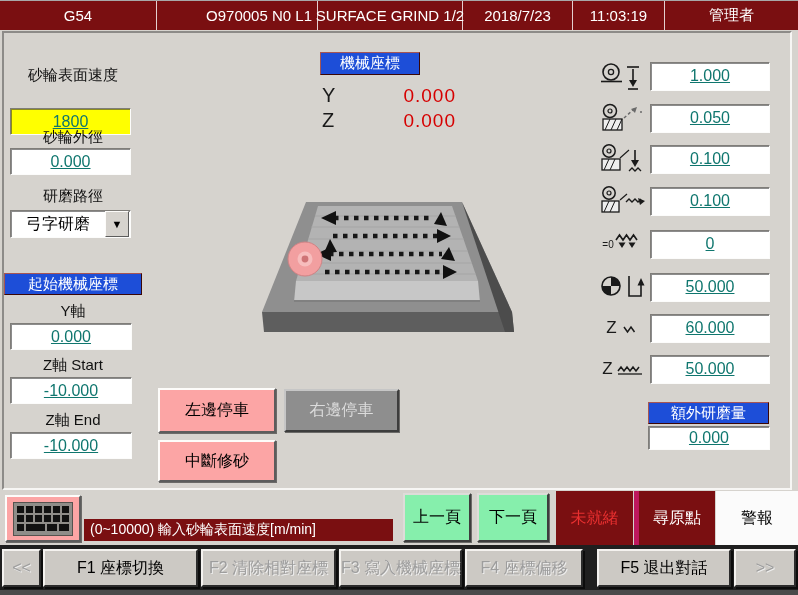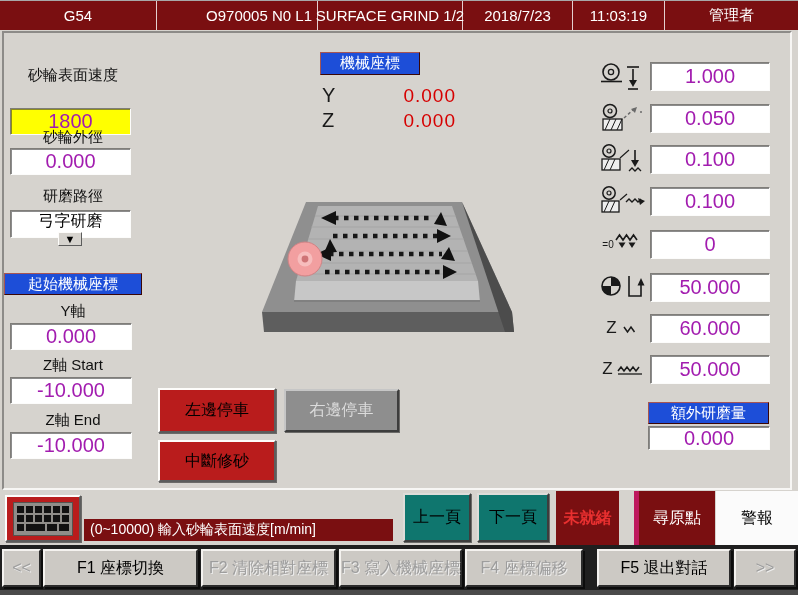--- a/index.html
+++ b/index.html
@@ -12,32 +12,32 @@
         border-right:1px solid rgba(255,255,255,.8);box-sizing:border-box;white-space:nowrap;}
   .tseg:last-child{border-right:none;}
   .tseg.rt{justify-content:flex-end;padding-right:5px;}
   
   .panel{position:absolute;left:2px;top:31px;width:790px;height:459px;box-sizing:border-box;
          border:2px solid;border-color:#8d8b88 #f7f6f4 #f7f6f4 #8d8b88;background:#d6d3ce;}
   
   .lbl{font-size:15px;color:#101010;text-align:center;line-height:18px;white-space:nowrap;}
   .sunken{background:#fff;box-sizing:border-box;border:1px solid;border-color:#7f7d79 #fcfcfb #fcfcfb #7f7d79;
           box-shadow:inset 1px 1px 0 rgba(45,45,45,.55);display:flex;align-items:center;justify-content:center;
-          font-size:20px;color:#a21caf;}
+          font-size:16px;color:#0f766e;text-decoration:underline;}
   .yellow{background:#ffff00;}
   .redhead{background:#1d4ed8;color:#fff;font-size:15px;display:flex;align-items:center;justify-content:center;
            box-sizing:border-box;border:1px solid;border-color:#a65553 #3a0606 #3a0606 #a65553;white-space:nowrap;}
   
-  .btn{background:#b91c1c;box-sizing:border-box;border:2px solid;border-color:#fdfcfa #5c5c5c #5c5c5c #fdfcfa;
+  .btn{background:#fca5a5;box-sizing:border-box;border:2px solid;border-color:#fdfcfa #5c5c5c #5c5c5c #fdfcfa;
        box-shadow:1px 1px 0 rgba(20,20,20,.55);display:flex;align-items:center;justify-content:center;
        font-size:16px;color:#000;cursor:pointer;white-space:nowrap;}
   .btn-gray{background:#8e8e8e;color:#dcdcdc;border-color:#c6c6c6 #3d3d3d #3d3d3d #c6c6c6;}
-  .navbtn{background:#0f766e;border-color:#dedcd9 #3d3d3d #3d3d3d #dedcd9;}
+  .navbtn{background:#86efac;border-color:#dedcd9 #3d3d3d #3d3d3d #dedcd9;}
   .dropfield{background:#fff;box-sizing:border-box;border:1px solid;border-color:#7f7d79 #fcfcfb #fcfcfb #7f7d79;
-             box-shadow:inset 1px 1px 0 rgba(45,45,45,.55);display:flex;align-items:center;flex-direction:column;}
+             box-shadow:inset 1px 1px 0 rgba(45,45,45,.55);display:flex;align-items:center;}
   .droptext{flex:1;text-align:center;font-size:16px;color:#000;white-space:nowrap;}
   .dropbtn{width:22px;height:24px;margin-right:1px;background:#d6d3ce;border:1px solid;
            border-color:#fdfcfa #5c5c5c #5c5c5c #fdfcfa;display:flex;align-items:center;justify-content:center;
            font-size:11px;color:#000;cursor:pointer;}
   
   .axisletter{font-size:20px;color:#1a1a1a;}
   .axisval{font-size:19px;color:#d60000;text-align:right;letter-spacing:1px;}
   
   .prow{position:absolute;left:596px;width:180px;height:32px;display:flex;align-items:center;}
   .picon{width:54px;height:32px;display:flex;align-items:center;justify-content:center;}
@@ -285,21 +285,21 @@
           <rect x="46" y="22" width="10" height="7"></rect>
       </g>
     </svg>
   </div>
 
   <div class="status" style="left:84px;top:519px;width:309px;height:22px">(0~10000) 輸入砂輪表面速度[m/min]</div>
 
   <div class="abs btn navbtn" style="left:403px;top:493px;width:68px;height:49px">上一頁</div>
   <div class="abs btn navbtn" style="left:477px;top:493px;width:72px;height:49px">下一頁</div>
 
-  <div class="abs flatred" style="left:556px;top:491px;width:63px;height:54px;color:#e93030;font-weight:bold">未就緒</div>
+  <div class="abs flatred" style="left:556px;top:491px;width:77px;height:54px;color:#e93030;font-weight:normal">未就緒</div>
   <div class="abs flatred" style="left:634px;top:491px;width:81px;height:54px;color:#fff;border-left:5px solid #be185d;box-sizing:border-box">尋原點</div>
   <div class="abs flatwhite" style="left:716px;top:491px;width:82px;height:54px">警報</div>
 
   <div class="fnrow">
     <div class="fnbtn fn-dis" style="left:2px;width:39px">&lt;&lt;</div>
     <div class="fnbtn" style="left:43px;width:155px">F1 座標切換</div>
     <div class="fnbtn fn-dis" style="left:201px;width:135px">F2 清除相對座標</div>
     <div class="fnbtn fn-dis" style="left:339px;width:123px">F3 寫入機械座標</div>
     <div class="fnbtn fn-dis" style="left:465px;width:118px">F4 座標偏移</div>
     <div class="fnbtn" style="left:597px;width:134px">F5 退出對話</div>

